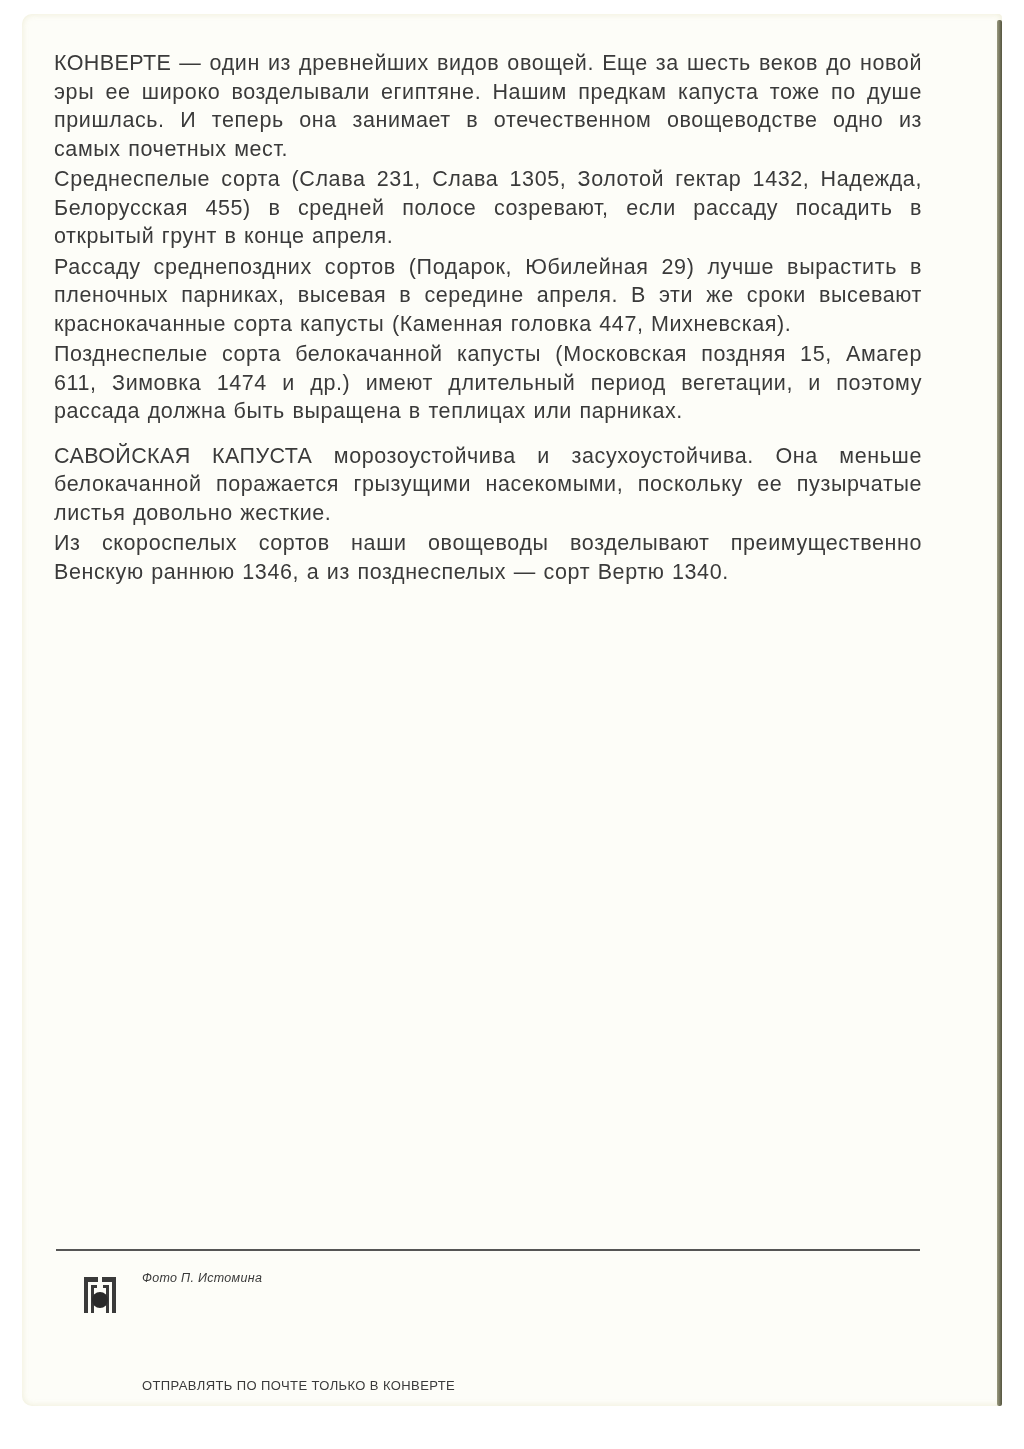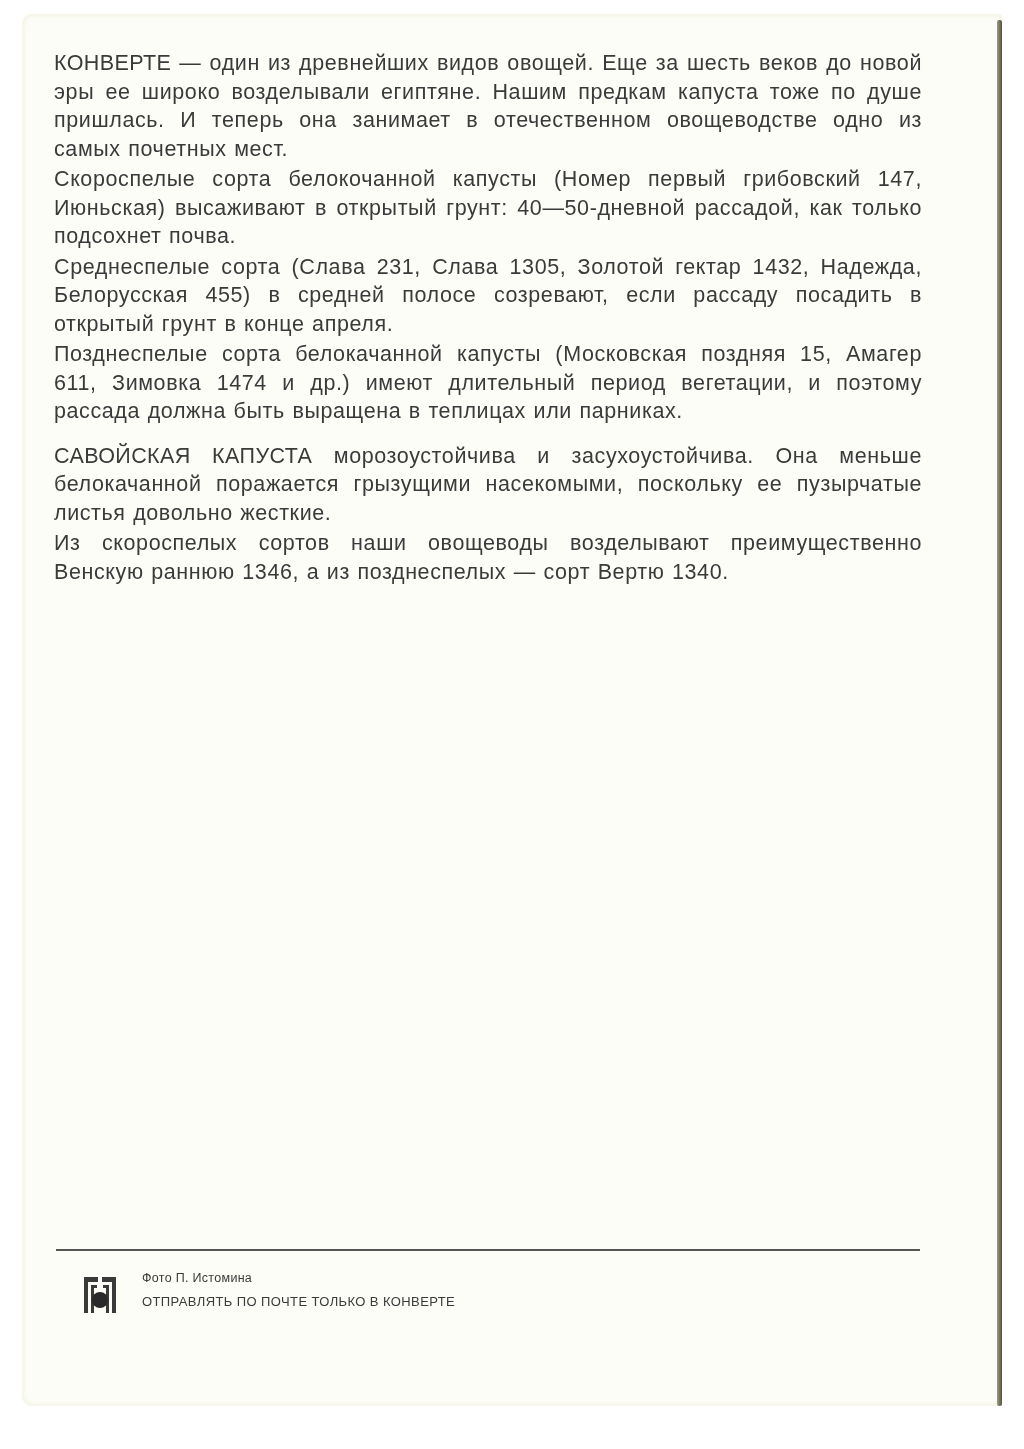--- a/index.html
+++ b/index.html
@@ -54,52 +54,52 @@
       width: 34px; height: 38px;
     }
     .imprint {
       position: absolute;
       left: 142px; top: 1270px;
       color: #3a3a3a;
       font-size: 12.5px;
       line-height: 17px;
       letter-spacing: 0.3px;
     }
-    .imprint .line { white-space: nowrap; }
+    .imprint .line { white-space: nowrap; font-style: italic; }
     .copyright-sym {
       display: inline-block;
       width: 13px; height: 13px;
       border: 1.4px solid #3a3a3a;
       border-radius: 50%;
       font-size: 9px; line-height: 13px;
       text-align: center;
       vertical-align: -2px;
       margin-right: 4px;
       font-weight: bold;
     }
     .mail-note {
       position: absolute;
-      left: 142px; top: 1294px;
+      left: 142px; top: 1378px;
       color: #3a3a3a;
       font-size: 13px;
       letter-spacing: 0.4px;
       white-space: nowrap;
     }
   </style>
 </head>
 <body>
 
 <div class="card">
   <div class="card-edge-right"></div>
 </div>
 
 <div class="text-block">
   <p class="para"><span class="lead">КОНВЕРТЕ</span><span> — один из древнейших видов овощей. Еще за шесть веков до новой эры ее широко возделывали египтяне. Нашим предкам капуста тоже по душе пришлась. И теперь она занимает в отечественном овощеводстве одно из самых почетных мест.</span></p>
-  <p class="para">Скороспелые сорта белокочанной капусты (Номер первый грибовский 147, Июньская) высаживают в открытый грунт: 40—50-дневной рассадой, как только подсохнет почва.</p>
   <p class="para">Среднеспелые сорта (Слава 231, Слава 1305, Золотой гектар 1432, Надежда, Белорусская 455) в средней полосе созревают, если рассаду посадить в открытый грунт в конце апреля.</p>
+  <p class="para">Рассаду среднепоздних сортов (Подарок, Юбилейная 29) лучше вырастить в пленочных парниках, высевая в середине апреля. В эти же сроки высевают краснокачанные сорта капусты (Каменная головка 447, Михневская).</p>
   <p class="para">Позднеспелые сорта белокачанной капусты (Московская поздняя 15, Амагер 611, Зимовка 1474 и др.) имеют длительный период вегетации, и поэтому рассада должна быть выращена в теплицах или парниках.</p>
   <p class="para gap"><span class="lead">САВОЙСКАЯ КАПУСТА</span><span> морозоустойчива и засухоустойчива. Она меньше белокачанной поражается грызущими насекомыми, поскольку ее пузырчатые листья довольно жесткие.</span></p>
   <p class="para">Из скороспелых сортов наши овощеводы возделывают преимущественно Венскую раннюю 1346, а из позднеспелых — сорт Вертю 1340.</p>
 </div>
 
 <div class="divider"></div>
 
 <svg class="logo" viewBox="0 0 34 38">
   <path d="M1 37 V1 H15 V6 H5 V37 Z" fill="#3a3a3a"></path>
   <path d="M33 37 V1 H19 V6 H29 V37 Z" fill="#3a3a3a"></path>

